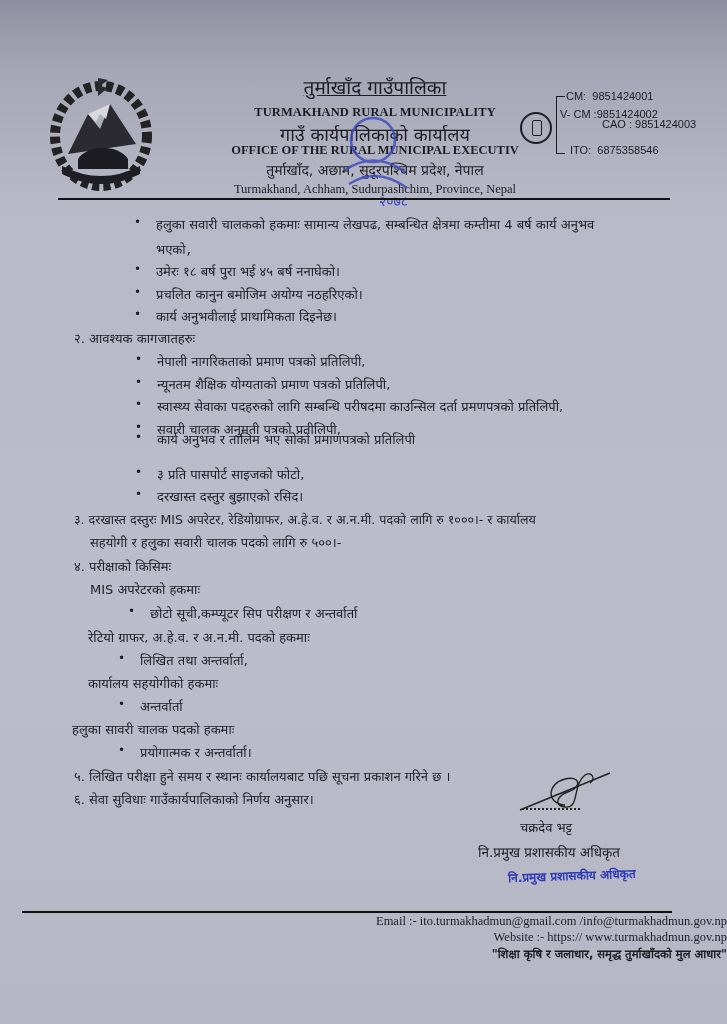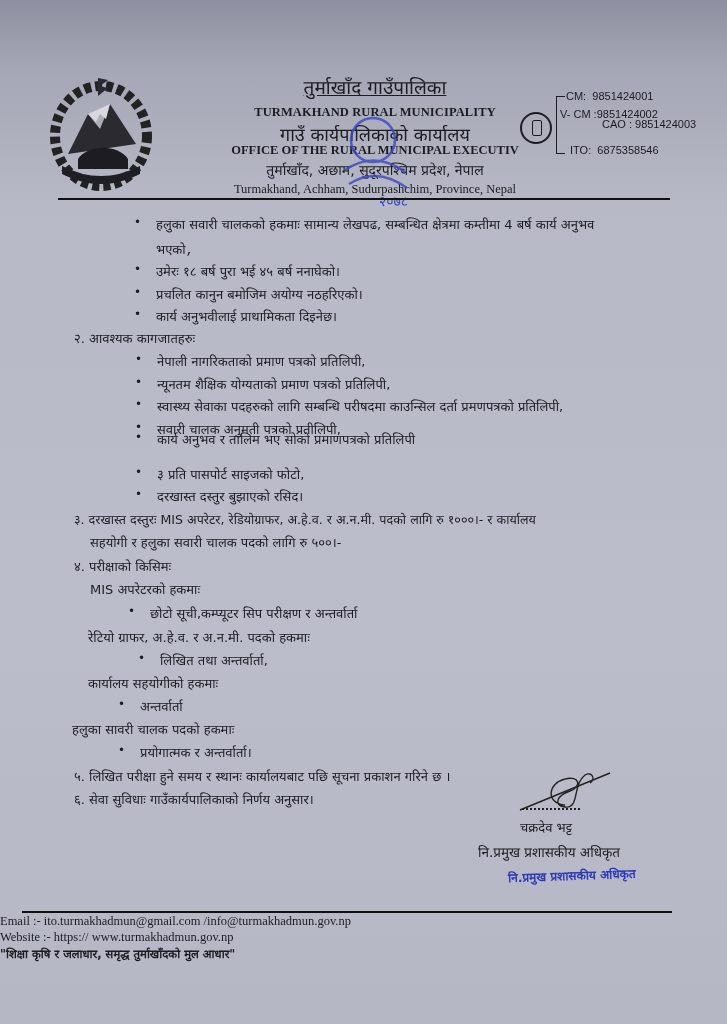--- a/index.html
+++ b/index.html
@@ -36,21 +36,21 @@
   .bullet:before { content:"•"; position:absolute; left:-22px; top:0; font-size:12px; }
 
   
   .sig { position:absolute; left:510px; top:765px; width:110px; height:50px; }
   .dotted { position:absolute; left:522px; top:808px; width:58px; border-top:2px dotted #222; }
   .sig-name { position:absolute; left:520px; top:818px; font-family:"DejaVu Sans", sans-serif; font-size:13px; }
   .sig-title { position:absolute; left:478px; top:843px; font-family:"DejaVu Sans", sans-serif; font-size:13.5px; }
   .sig-stamp { position:absolute; left:508px; top:867px; font-family:"DejaVu Sans", sans-serif; font-size:12px; color:#2d38b8; font-weight:bold; transform:rotate(-2deg); }
 
   .footer-rule { position:absolute; left:22px; top:911px; width:650px; border-top:2px solid #111; }
-  .footer { position:absolute; left:0; width:727px; text-align:left; font-family:"Liberation Serif", serif; font-size:12.5px; }
+  .footer { position:absolute; left:0; width:727px; text-align:right; font-family:"Liberation Serif", serif; font-size:12.5px; }
   .footer-motto { font-family:"DejaVu Sans", sans-serif; font-size:11.5px; font-weight:bold; }
 </style>
 </head>
 <body>
 
 <div class="page">
 
   <svg class="logo" viewBox="0 0 106 118">
     <ellipse cx="53" cy="62" rx="46" ry="50" fill="none" stroke="#222" stroke-width="10" stroke-dasharray="7 4"></ellipse>
     <path d="M20 80 L40 40 L52 55 L62 30 L88 70 Z" fill="#2a2a30"></path>
@@ -108,21 +108,21 @@
     <div class="ln bullet" style="left:157px; top:465px;">३ प्रति पासपोर्ट साइजको फोटो,</div>
     <div class="ln bullet" style="left:157px; top:487px;">दरखास्त दस्तुर बुझाएको रसिद।</div>
 
     <div class="ln" style="left:74px; top:511px; font-size:12.6px;">३. दरखास्त दस्तुरः MIS अपरेटर, रेडियोग्राफर, अ.हे.व. र अ.न.मी. पदको लागि रु १०००।- र कार्यालय</div>
     <div class="ln" style="left:90px; top:533px;">सहयोगी र हलुका सवारी चालक पदको लागि रु ५००।-</div>
 
     <div class="ln" style="left:74px; top:557px;">४. परीक्षाको किसिमः</div>
     <div class="ln" style="left:90px; top:580px;">MIS अपरेटरको हकमाः</div>
     <div class="ln bullet" style="left:150px; top:604px;">छोटो सूची,कम्प्यूटर सिप परीक्षण र अन्तर्वार्ता</div>
     <div class="ln" style="left:88px; top:628px;">रेटियो ग्राफर, अ.हे.व. र अ.न.मी. पदको हकमाः</div>
-    <div class="ln bullet" style="left:140px; top:651px;margin-left:20px;">लिखित तथा अन्तर्वार्ता,</div>
+    <div class="ln bullet" style="left:140px; top:651px;">लिखित तथा अन्तर्वार्ता,</div>
     <div class="ln" style="left:88px; top:674px;">कार्यालय सहयोगीको हकमाः</div>
     <div class="ln bullet" style="left:140px; top:697px;">अन्तर्वार्ता</div>
     <div class="ln" style="left:72px; top:720px;">हलुका सावरी चालक पदको हकमाः</div>
     <div class="ln bullet" style="left:140px; top:743px;">प्रयोगात्मक र अन्तर्वार्ता।</div>
 
     <div class="ln" style="left:74px; top:767px;">५. लिखित परीक्षा हुने समय र स्थानः कार्यालयबाट पछि सूचना प्रकाशन गरिने छ ।</div>
     <div class="ln" style="left:74px; top:790px;">६. सेवा सुविधाः गाउँकार्यपालिकाको निर्णय अनुसार।</div>
   </div>
 
   <svg class="sig" viewBox="0 0 110 50">

